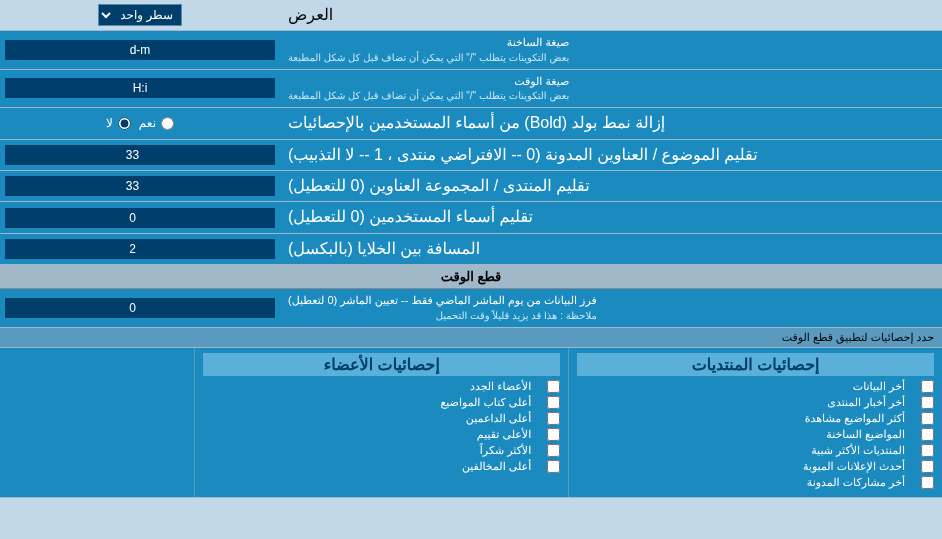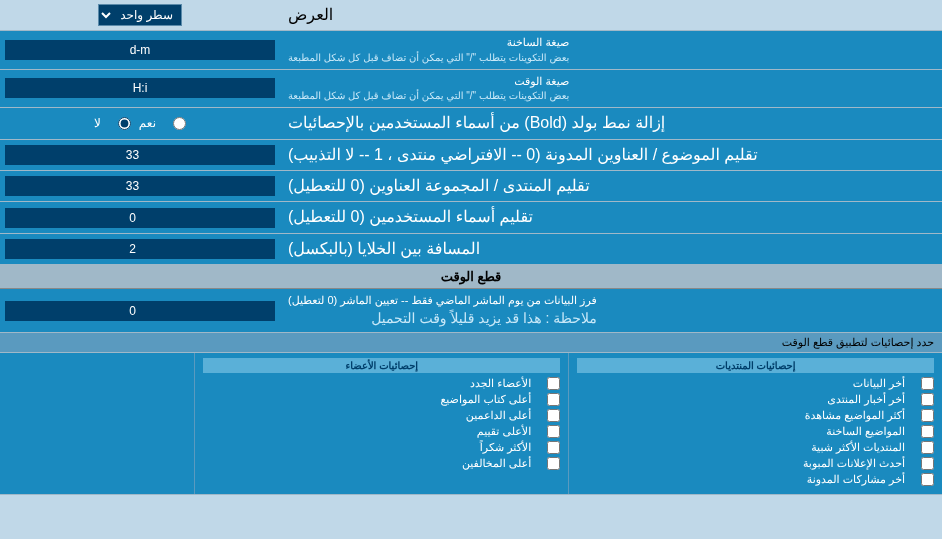--- a/index.html
+++ b/index.html
@@ -84,21 +84,21 @@
       width: 280px;
       flex-shrink: 0;
       justify-content: center;
     }
 
     .radio-cell label {
       color: #fff;
       font-size: 12px;
       display: flex;
       align-items: center;
-      gap: 17px;
+      gap: 5px;
       cursor: pointer;
     }
 
     .radio-cell input[type="radio"] {
       accent-color: #003f6b;
     }
 
     
     .checkboxes-area {
       display: flex;
@@ -113,21 +113,21 @@
       border-left: 1px solid #5a9abf;
     }
 
     .checkbox-col:last-child {
       border-left: none;
     }
 
     .checkbox-col .col-title {
       color: #003f6b;
       font-weight: bold;
-      font-size: 10px;
+      font-size: 16px;
       text-align: center;
       margin-bottom: 4px;
       background: #5ab0d8;
       padding: 2px 4px;
     }
 
     .checkbox-row {
       display: flex;
       align-items: center;
       gap: 16px;
@@ -256,21 +256,21 @@
 </div>
 
 <div class="section-header">
   <span>قطع الوقت</span>
 </div>
 
 <div class="row">
   <div class="label-cell small-text">
     <div>
       <div>فرز البيانات من يوم الماشر الماضي فقط -- تعيين الماشر (0 لتعطيل)</div>
-      <div style="font-size:14px; color:#c8e8f8;">ملاحظة : هذا قد يزيد قليلاً وقت التحميل</div>
+      <div style="font-size:10px; color:#c8e8f8;">ملاحظة : هذا قد يزيد قليلاً وقت التحميل</div>
     </div>
   </div>
   <div class="input-cell">
     <input type="number" value="0" style="">
   </div>
 </div>
 
 <div class="limit-row">
   <span>حدد إحصائيات لتطبيق قطع الوقت</span>
 </div>

